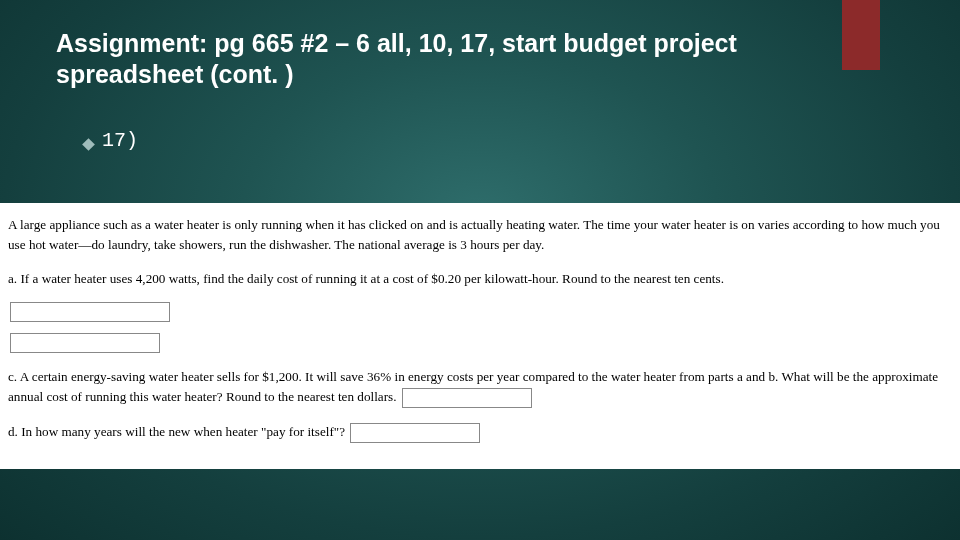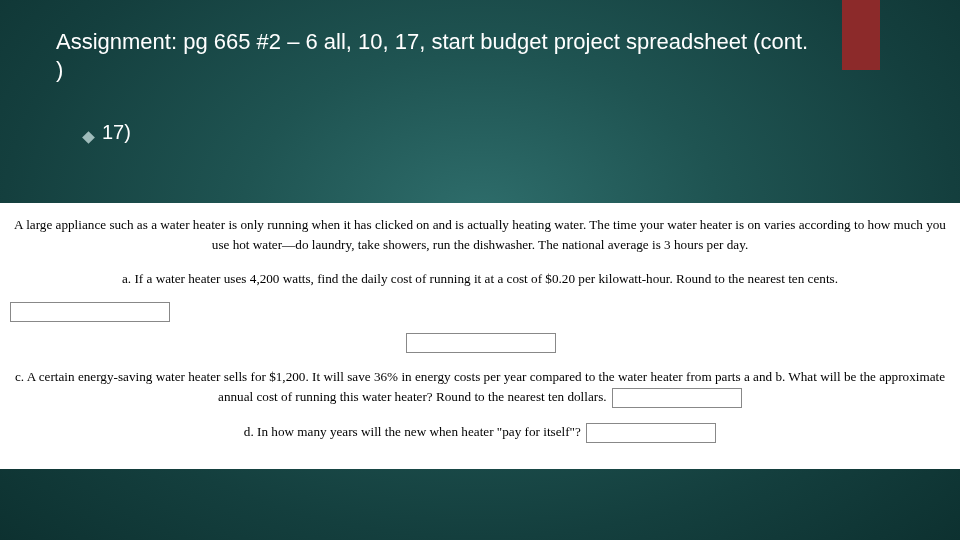--- a/index.html
+++ b/index.html
@@ -17,22 +17,22 @@
     height: 70px;
     background: #8c2a2a;
   }
   .slide {
     position: absolute;
     top: 0; left: 0; right: 0; bottom: 0;
     padding: 28px 56px 20px 56px;
   }
   .title {
     color: #ffffff;
-    font-size: 22px;
-    font-weight: 400;
+    font-size: 25px;
+    font-weight: 700;
     line-height: 1.25;
     max-width: 760px;
   }
   .bullet-row {
     margin-top: 38px;
     margin-left: 28px;
     display: flex;
     align-items: center;
     gap: 18px;
   }
@@ -44,36 +44,36 @@
   .bullet-icon::before {
     content: "";
     display: inline-block;
     width: 9px; height: 9px;
     transform: rotate(45deg);
     background: #9fbcbb;
   }
   .bullet-text {
     color: #ffffff;
     font-size: 20px;
+    font-family: Liberation Mono, monospace;
   }
   .problem-box {
     position: absolute;
     left: 0;
     right: 0;
     top: 203px;
     background: #ffffff;
     color: #000000;
     font-family: Georgia, "Times New Roman", serif;
     font-size: 13.2px;
     line-height: 1.5;
     padding: 6px 8px 12px 8px;
   }
   .problem-box p {
     margin: 6px 0 14px 0;
-    text-align: center;
   }
   .problem-box .intro {
     margin-bottom: 14px;
   }
   .answer-field {
     display: inline-block;
     width: 160px;
     height: 20px;
     border: 1px solid #888;
     background: #fff;

